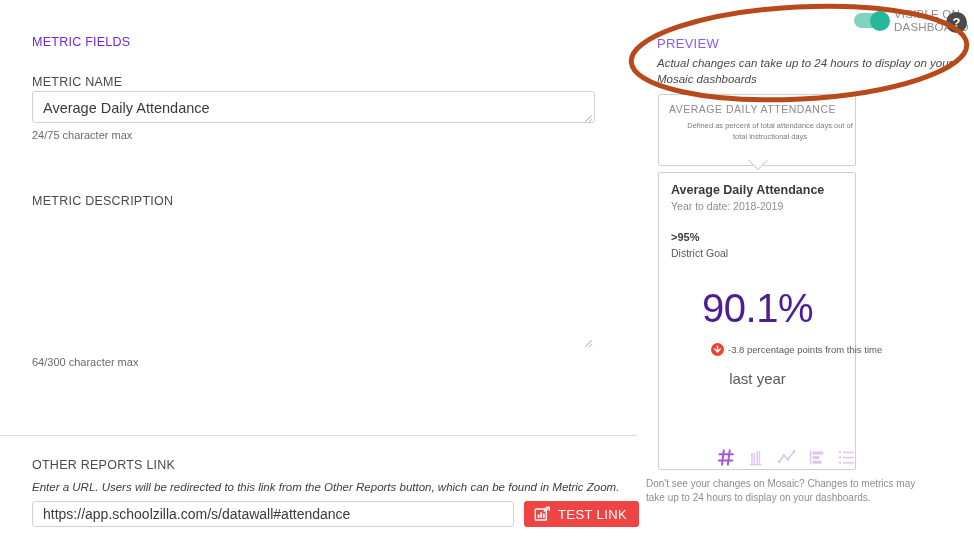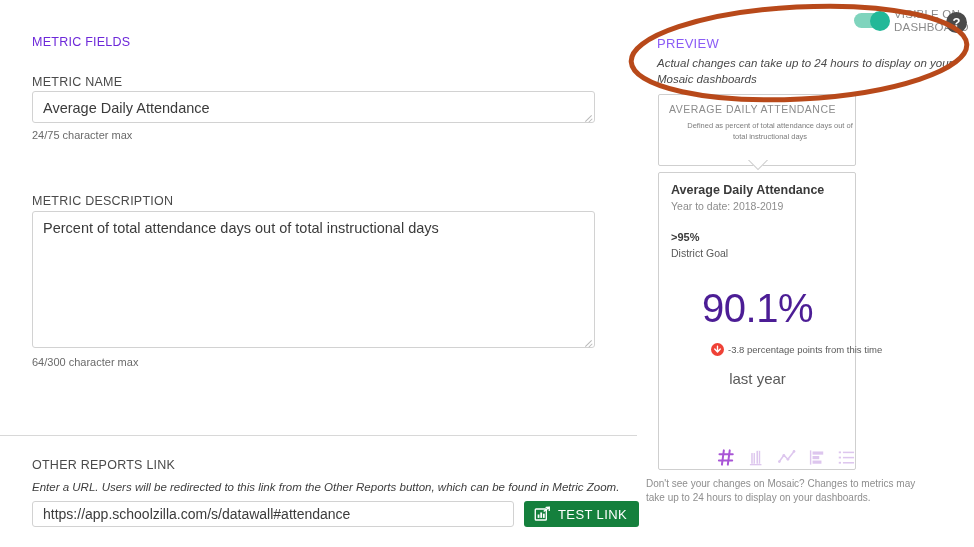--- a/index.html
+++ b/index.html
@@ -301,34 +301,33 @@
 
   <div class="field-label" style="left:32px; top:75px;">METRIC NAME</div>
 
   <textarea class="text-input" id="metric-name-input" style="left: 32px; top: 91px; width: 563px; height: 32px;" placeholder="Enter metric name">Average Daily Attendance</textarea>
   <span class="resize-grip" style="left:583px; top:111px;"></span>
 
   <div class="char-counter" style="left:32px; top:129px;">24/75 character max</div>
 
   <div class="field-label" style="left:32px; top:194px;">METRIC DESCRIPTION</div>
 
-  <textarea class="text-input" id="metric-description-input" style="left: 32px; top: 211px; width: 563px; height: 137px;" placeholder="Enter metric description">Percent of total attendance days out of total instructional days</textarea>
   <span class="resize-grip" style="left:583px; top:336px;"></span>
 
   <div class="char-counter" style="left:32px; top:356px;">64/300 character max</div>
 
   <div class="divider" style="top:435px; width:637px;"></div>
 
   <div class="field-label" style="left:32px; top:458px;">OTHER REPORTS LINK</div>
 
   <div class="helper-italic" style="left:32px; top:481px;">Enter a URL. Users will be redirected to this link from the Other Reports button, which can be found in Metric Zoom.</div>
 
   <input class="text-input" id="other-reports-url-input" type="text" style="left: 32px; top: 501px; width: 482px; height: 26px; font-size: 14px;" value="https://app.schoolzilla.com/s/datawall#attendance">
 
-  <button id="test-link-button" style="left:524px; top:501px; height:26px; background:#15803d;">
+  <button id="test-link-button" style="left:524px; top:501px; height:26px; background:#ef4444;">
     <span style="display:flex;">
       <svg width="17" height="17" viewBox="0 0 20 20" aria-hidden="true">
         <rect x="1.5" y="3.5" width="13" height="13" fill="none" stroke="#ffffff" stroke-width="1.6" rx="1"></rect>
         <rect x="4.3" y="10" width="2.1" height="4" fill="#ffffff"></rect>
         <rect x="7.4" y="7.6" width="2.1" height="6.4" fill="#ffffff"></rect>
         <rect x="10.5" y="9" width="2.1" height="5" fill="#ffffff"></rect>
         <path d="M12 6 L18 1.5 M18 1.5 L14.3 1.6 M18 1.5 L17.9 5.2" stroke="#ffffff" stroke-width="1.6" fill="none" stroke-linecap="round"></path>
       </svg>
     </span>
     <span>TEST LINK</span>

